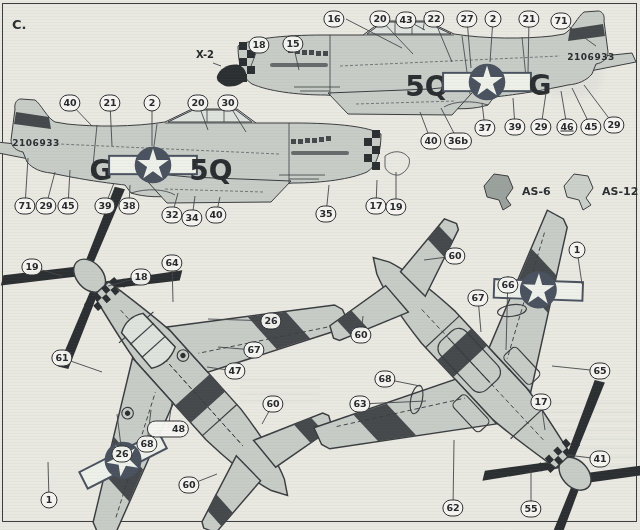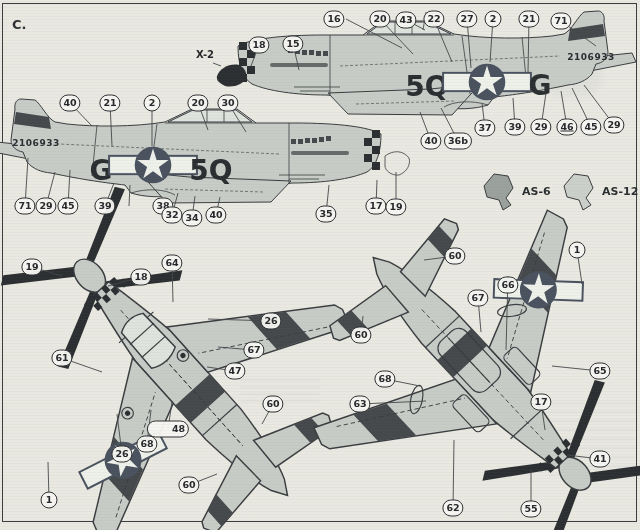--- a/index.html
+++ b/index.html
@@ -300,21 +300,21 @@
     <div class="callout" style="left: 614px; top: 125px;">29</div>
     <div class="callout" style="left: 70px; top: 103px;">40</div>
     <div class="callout" style="left: 110px; top: 103px;">21</div>
     <div class="callout" style="left: 152px; top: 103px;">2</div>
     <div class="callout" style="left: 198px; top: 103px;">20</div>
     <div class="callout" style="left: 228px; top: 103px;">30</div>
     <div class="callout" style="left: 25px; top: 206px;">71</div>
     <div class="callout" style="left: 46px; top: 206px;">29</div>
     <div class="callout" style="left: 68px; top: 206px;">45</div>
     <div class="callout" style="left: 105px; top: 206px;">39</div>
-    <div class="callout" style="left: 129px; top: 206px; margin-left: 34px;">38</div>
+    <div class="callout" style="left: 129px; top: 206px;">38</div>
     <div class="callout" style="left: 172px; top: 215px;">32</div>
     <div class="callout" style="left: 192px; top: 218px;">34</div>
     <div class="callout" style="left: 216px; top: 215px;">40</div>
     <div class="callout" style="left: 326px; top: 214px;">35</div>
     <div class="callout" style="left: 376px; top: 206px;">17</div>
     <div class="callout" style="left: 396px; top: 207px;">19</div>
     <div class="callout" style="left: 32px; top: 267px;">19</div>
     <div class="callout" style="left: 141px; top: 277px;">18</div>
     <div class="callout" style="left: 172px; top: 263px;">64</div>
     <div class="callout" style="left: 271px; top: 321px;">26</div>

